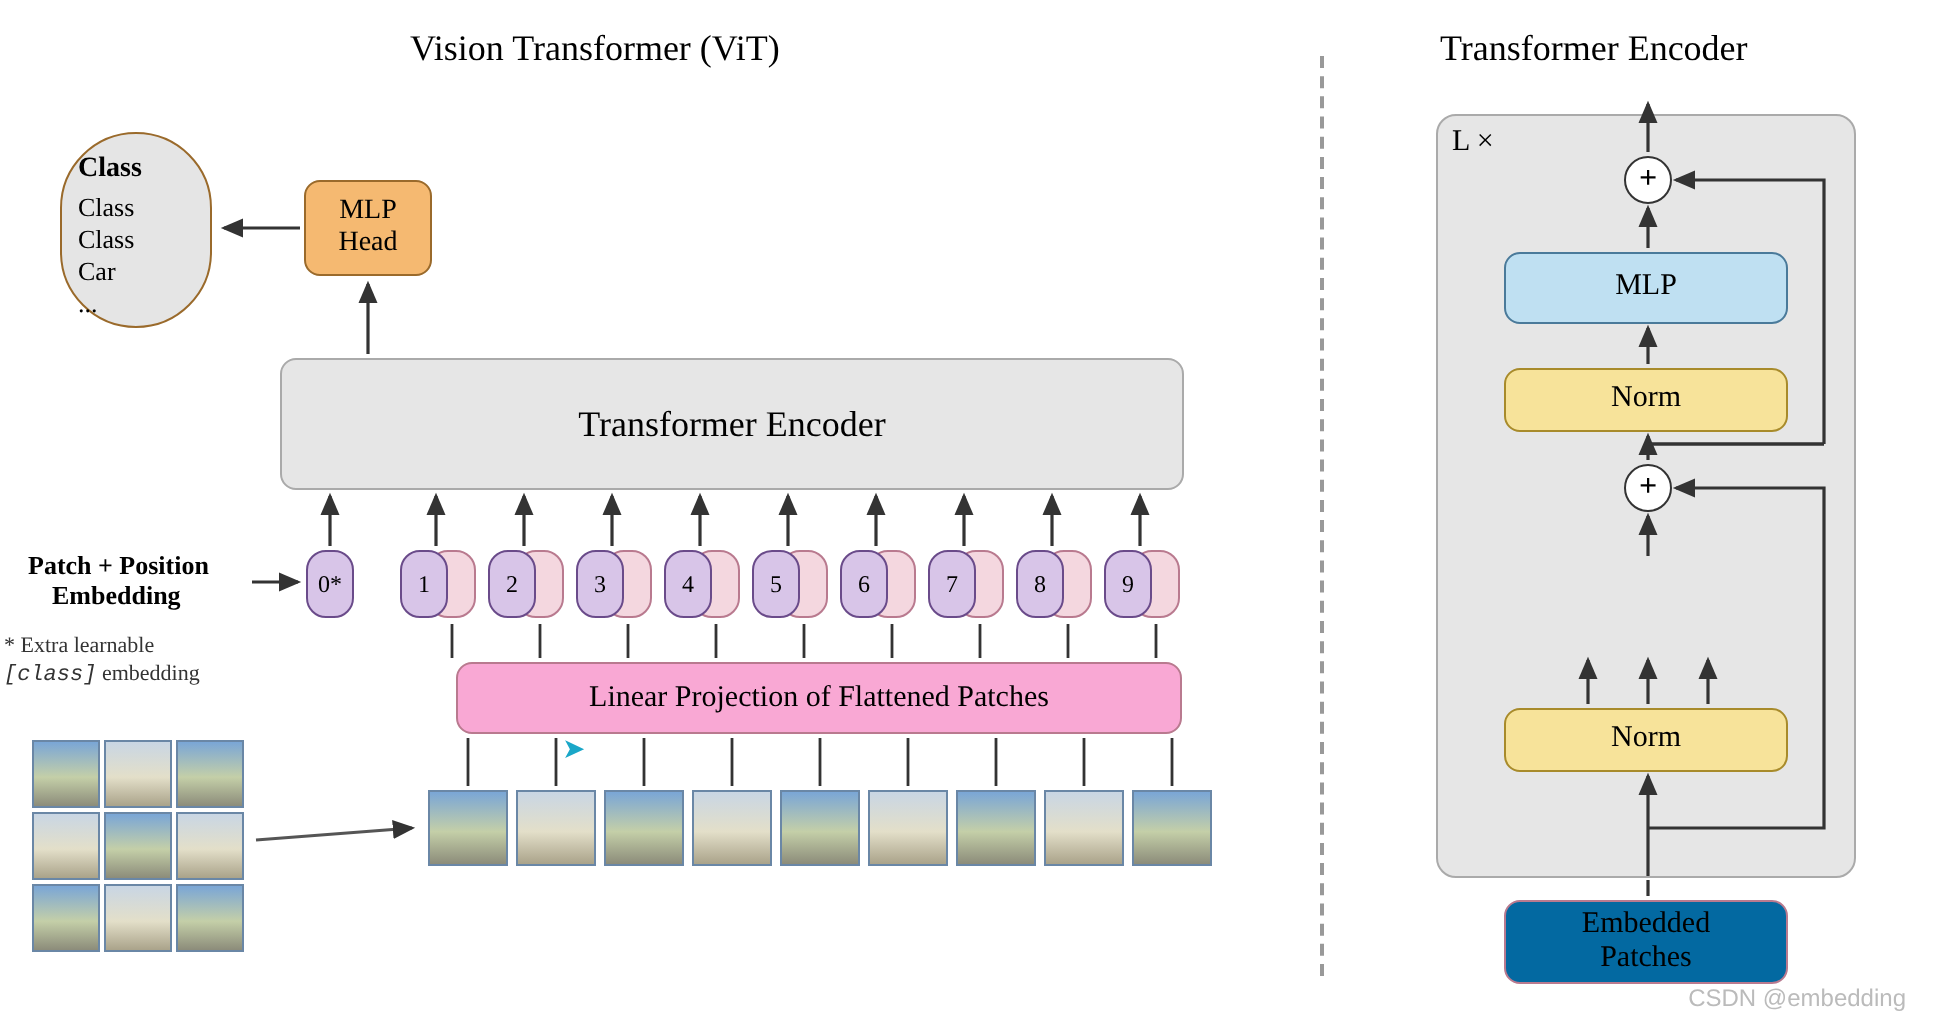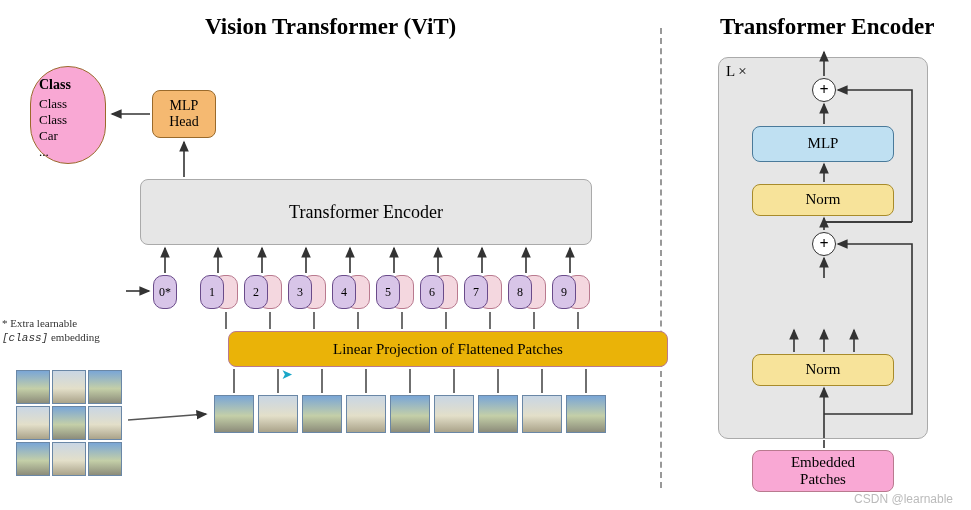--- a/index.html
+++ b/index.html
@@ -8,26 +8,26 @@
     padding: 0;
     width: 971px;
     height: 510px;
     font-family: Georgia, 'Times New Roman', serif;
     background: #fff;
     position: relative;
     overflow: hidden;
   }
   .canvas { position: relative; width: 971px; height: 510px; }
 
-  .title { position: absolute; font-weight: bold; font-size: 23px; }
+  .title { position: absolute; font-weight: normal; font-size: 18px; }
 
   
   .class-box {
     position: absolute; left: 30px; top: 66px; width: 76px; height: 98px;
-    background: #f9a8d4; border: 1.5px solid #9a6a2b; border-radius: 38px;
+    background: #e5e5e5; border: 1.5px solid #9a6a2b; border-radius: 38px;
     padding: 10px 8px; font-size: 13px; text-align: left;
   }
   .class-box .hdr { font-weight: bold; font-size: 14px; margin-bottom: 3px; }
 
   .mlp-head {
     position: absolute; left: 152px; top: 90px; width: 64px; height: 48px;
     background: #f5b971; border: 1.5px solid #9a6a2b; border-radius: 8px;
     display: flex; align-items: center; justify-content: center;
     font-size: 14px; text-align: center; line-height: 1.15;
   }
@@ -40,22 +40,22 @@
 
   .pill {
     position: absolute; width: 24px; height: 34px; border-radius: 10px;
     border: 1.5px solid #555; display: flex; align-items: center; justify-content: center;
     font-size: 12px;
   }
   .pill.purple { background: #d8c5e8; border-color: #6a4b8a; }
   .pill.pink   { background: #f4d7df; border-color: #b97a8f; }
 
   .linproj {
-    position: absolute; left: 228px; top: 331px; width: 440px; height: 36px;
-    background: #eab308; border: 1.5px solid #b97a8f; border-radius: 8px;
+    position: absolute; left: 228px; top: 331px; width: 363px; height: 36px;
+    background: #f9a8d4; border: 1.5px solid #b97a8f; border-radius: 8px;
     display: flex; align-items: center; justify-content: center; font-size: 15px;
   }
 
   .pp-label { position: absolute; font-size: 13px; font-weight: bold; line-height: 1.15; }
   .pp-note  { position: absolute; font-size: 11px; color: #333; line-height: 1.3; }
   .mono { font-family: 'Courier New', monospace; font-style: italic; }
 
   
   .grid { position: absolute; display: grid; }
   .grid3 { grid-template-columns: repeat(3, 34px); grid-template-rows: repeat(3, 34px); gap: 2px; }
@@ -74,21 +74,21 @@
   .lx { position: absolute; left: 726px; top: 63px; font-size: 15px; }
 
   .blk {
     position: absolute; left: 752px; width: 142px; border-radius: 8px;
     border: 1.5px solid #555; display: flex; align-items: center; justify-content: center;
     font-size: 15px; text-align: center; line-height: 1.15;
   }
   .blk.mlp  { background: #bfe0f2; border-color: #4a7a9a; }
   .blk.norm { background: #f7e39a; border-color: #a88b2b; }
   .blk.mha  { background: #bde2b3; border-color: #4a8a3b; height: 48px; }
-  .blk.emb  { background: #f9a8d4; border-color: #b97a8f; height: 42px; }
+  .blk.emb  { background: #0369a1; border-color: #b97a8f; height: 42px; }
 
   .plus {
     position: absolute; width: 24px; height: 24px; border-radius: 50%;
     background: #fff; border: 1.5px solid #333; display: flex; align-items: center; justify-content: center;
     font-size: 16px; font-weight: bold;
   }
 
   .dashed-divider {
     position: absolute; left: 660px; top: 28px; height: 460px; width: 0;
     border-left: 2px dashed #999;
@@ -116,20 +116,24 @@
     <div>Class</div>
     <div>Class</div>
     <div>Car</div>
     <div>...</div>
   </div>
 
   <div class="mlp-head">MLP<br>Head</div>
 
   <div class="tx-encoder-left">Transformer Encoder</div>
 
+  <div class="pp-label" style="left:14px; top:276px;">
+    <span>Patch + Position</span><br>
+    <span style="padding-left:12px;">Embedding</span>
+  </div>
   <div class="pp-note" style="left:2px; top:316px;">
     <span>* Extra learnable</span><br>
     <span class="mono">[class]</span><span> embedding</span>
   </div>
 
   <div class="pill purple" style="left:153px; top:275px;">0*</div>
 
   <div class="pill pink" style="left:214px; top:275px;"></div>
   <div class="pill purple" style="left:200px; top:275px;">1</div>
 
@@ -274,14 +278,14 @@
       <path d="M 824 224 L 824 224"></path>
       <path d="M 824 222"></path>
       <path d="M 824 222 H 912" fill="none"></path>
       <path d="M 912 222 V 90 H 838" fill="none" marker-end="url(#ah)"></path>
       <line x1="824" y1="222" x2="824" y2="222"></line>
 
       <line x1="824" y1="222" x2="912" y2="222"></line>
     </g>
   </svg>
 
-  <div class="watermark">CSDN @learnable</div>
+  <div class="watermark">CSDN @embedding</div>
 </div>
 
 </body></html>

